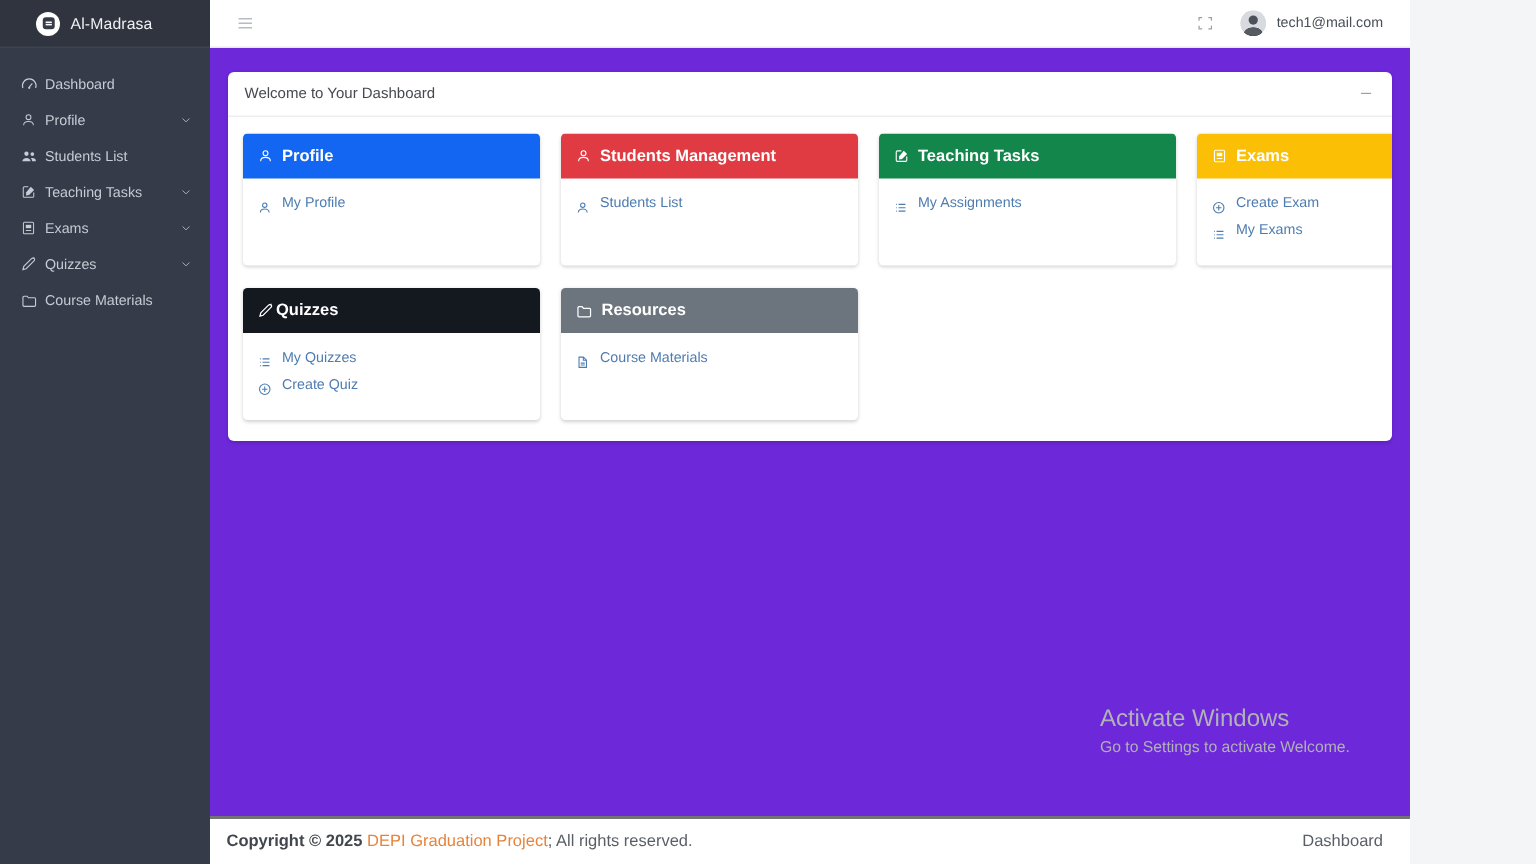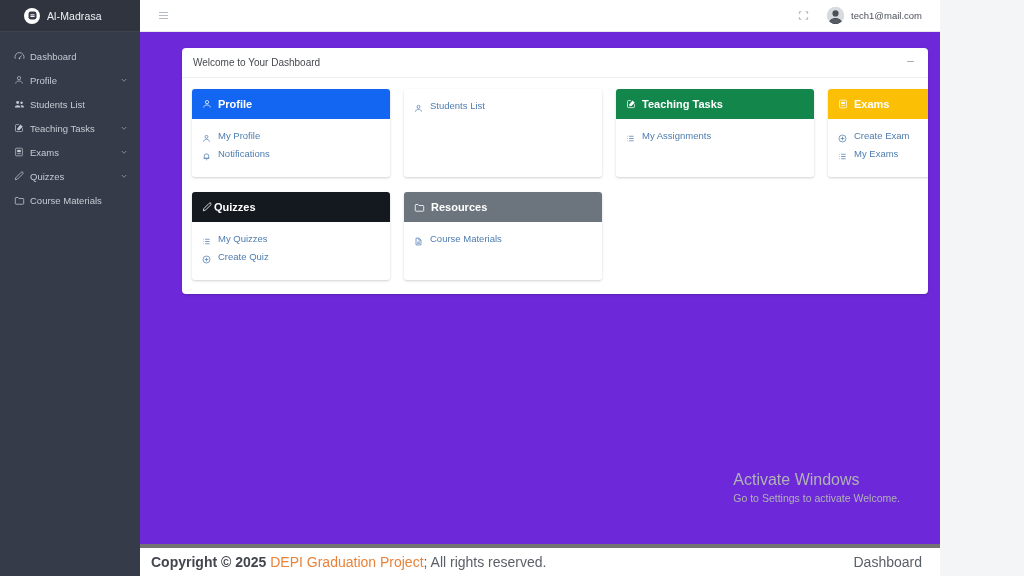--- a/index.html
+++ b/index.html
@@ -64,21 +64,21 @@
   .topbar-spacer { flex: 1 1 auto; }
   .top-ico { display:flex; align-items:center; color:#9aa0a8; cursor:pointer; margin-right: 18px; }
   .avatar {
     width: 17px; height: 17px; border-radius: 50%;
     overflow: hidden; margin-right: 7px; flex: 0 0 17px;
     background: #cfd3d8; cursor: pointer;
     display:flex; align-items:flex-end; justify-content:center;
   }
   .user-email { font-size: 9.5px; color: #4a4f57; cursor: pointer; }
 
-  .content { flex: 1 1 auto; padding: 16px 12px 0 0; position: relative; min-height: 0; margin-left: 42px; }
+  .content { flex: 1 1 auto; padding: 16px 12px 0 12px; position: relative; min-height: 0; }
 
   .panel {
     background: #ffffff;
     border-radius: 4px;
     box-shadow: 0 1px 3px rgba(0,0,0,.10), 0 1px 2px rgba(0,0,0,.05);
     overflow: hidden;
   }
   .panel-head {
     height: 30px; display: flex; align-items: center;
     padding: 0 14px 0 11px;
@@ -124,24 +124,24 @@
     position: absolute; right: 40px; bottom: 38px;
     text-align: left; color: #b6b8bb; user-select: none;
   }
   .wm-title { font-size: 16px; line-height: 21px; color: #b0b2b6; }
   .wm-sub { font-size: 10.5px; line-height: 16px; color: #b0b2b6; }
 
   
   .footer {
     height: 32px; flex: 0 0 32px;
     background: #ffffff;
-    border-top: 4px solid #737373;
+    border-top: 2px solid #737373;
     display: flex; align-items: center;
     padding: 0 18px 0 11px;
-    font-size: 14px; color: #5a5f66; justify-content: flex-end;
+    font-size: 11px; color: #5a5f66; justify-content: flex-end;
   }
   .footer-left { flex: 1 1 auto; }
   .footer-left b { font-weight: bold; color: #42464d; }
   .footer-link { color: #e8833a; cursor: pointer; }
   .footer-right { color: #5a5f66; cursor: pointer; }
 </style>
 </head>
 <body>
 
 <div class="app">
@@ -309,34 +309,33 @@
               <div class="card-body">
                 <a class="card-link">
                   <span class="lico">
                     <svg width="9" height="9" viewBox="0 0 16 16" fill="none" stroke="currentColor" stroke-width="1.3">
                       <circle cx="8" cy="5" r="2.6"></circle>
                       <path d="M2.8 13.6c0-2.6 2.3-4.1 5.2-4.1s5.2 1.5 5.2 4.1"></path>
                     </svg>
                   </span>
                   <span>My Profile</span>
                 </a>
-                <a class="card-link">
-                  <span class="lico">
-                    <svg width="9" height="9" viewBox="0 0 16 16" fill="none" stroke="currentColor" stroke-width="1.3">
-                      <path d="M4 11.2V7.3a4 4 0 0 1 8 0v3.9z"></path>
-                      <path d="M2.9 11.2h10.2"></path>
-                      <path d="M6.8 13.2a1.3 1.3 0 0 0 2.4 0"></path>
-                    </svg>
-                  </span>
-                  <span>Notifications</span>
-                </a>
               </div>
             </div>
 
             <div class="card">
+              <div class="card-head" style="background:#e03a42">
+                <span class="chead-ico">
+                  <svg width="10" height="10" viewBox="0 0 16 16" fill="none" stroke="#ffffff" stroke-width="1.2">
+                    <circle cx="8" cy="5" r="2.6"></circle>
+                    <path d="M2.8 13.6c0-2.6 2.3-4.1 5.2-4.1s5.2 1.5 5.2 4.1"></path>
+                  </svg>
+                </span>
+                <span>Students Management</span>
+              </div>
               <div class="card-body">
                 <a class="card-link">
                   <span class="lico">
                     <svg width="9" height="9" viewBox="0 0 16 16" fill="none" stroke="currentColor" stroke-width="1.3">
                       <circle cx="8" cy="5" r="2.6"></circle>
                       <path d="M2.8 13.6c0-2.6 2.3-4.1 5.2-4.1s5.2 1.5 5.2 4.1"></path>
                     </svg>
                   </span>
                   <span>Students List</span>
                 </a>

